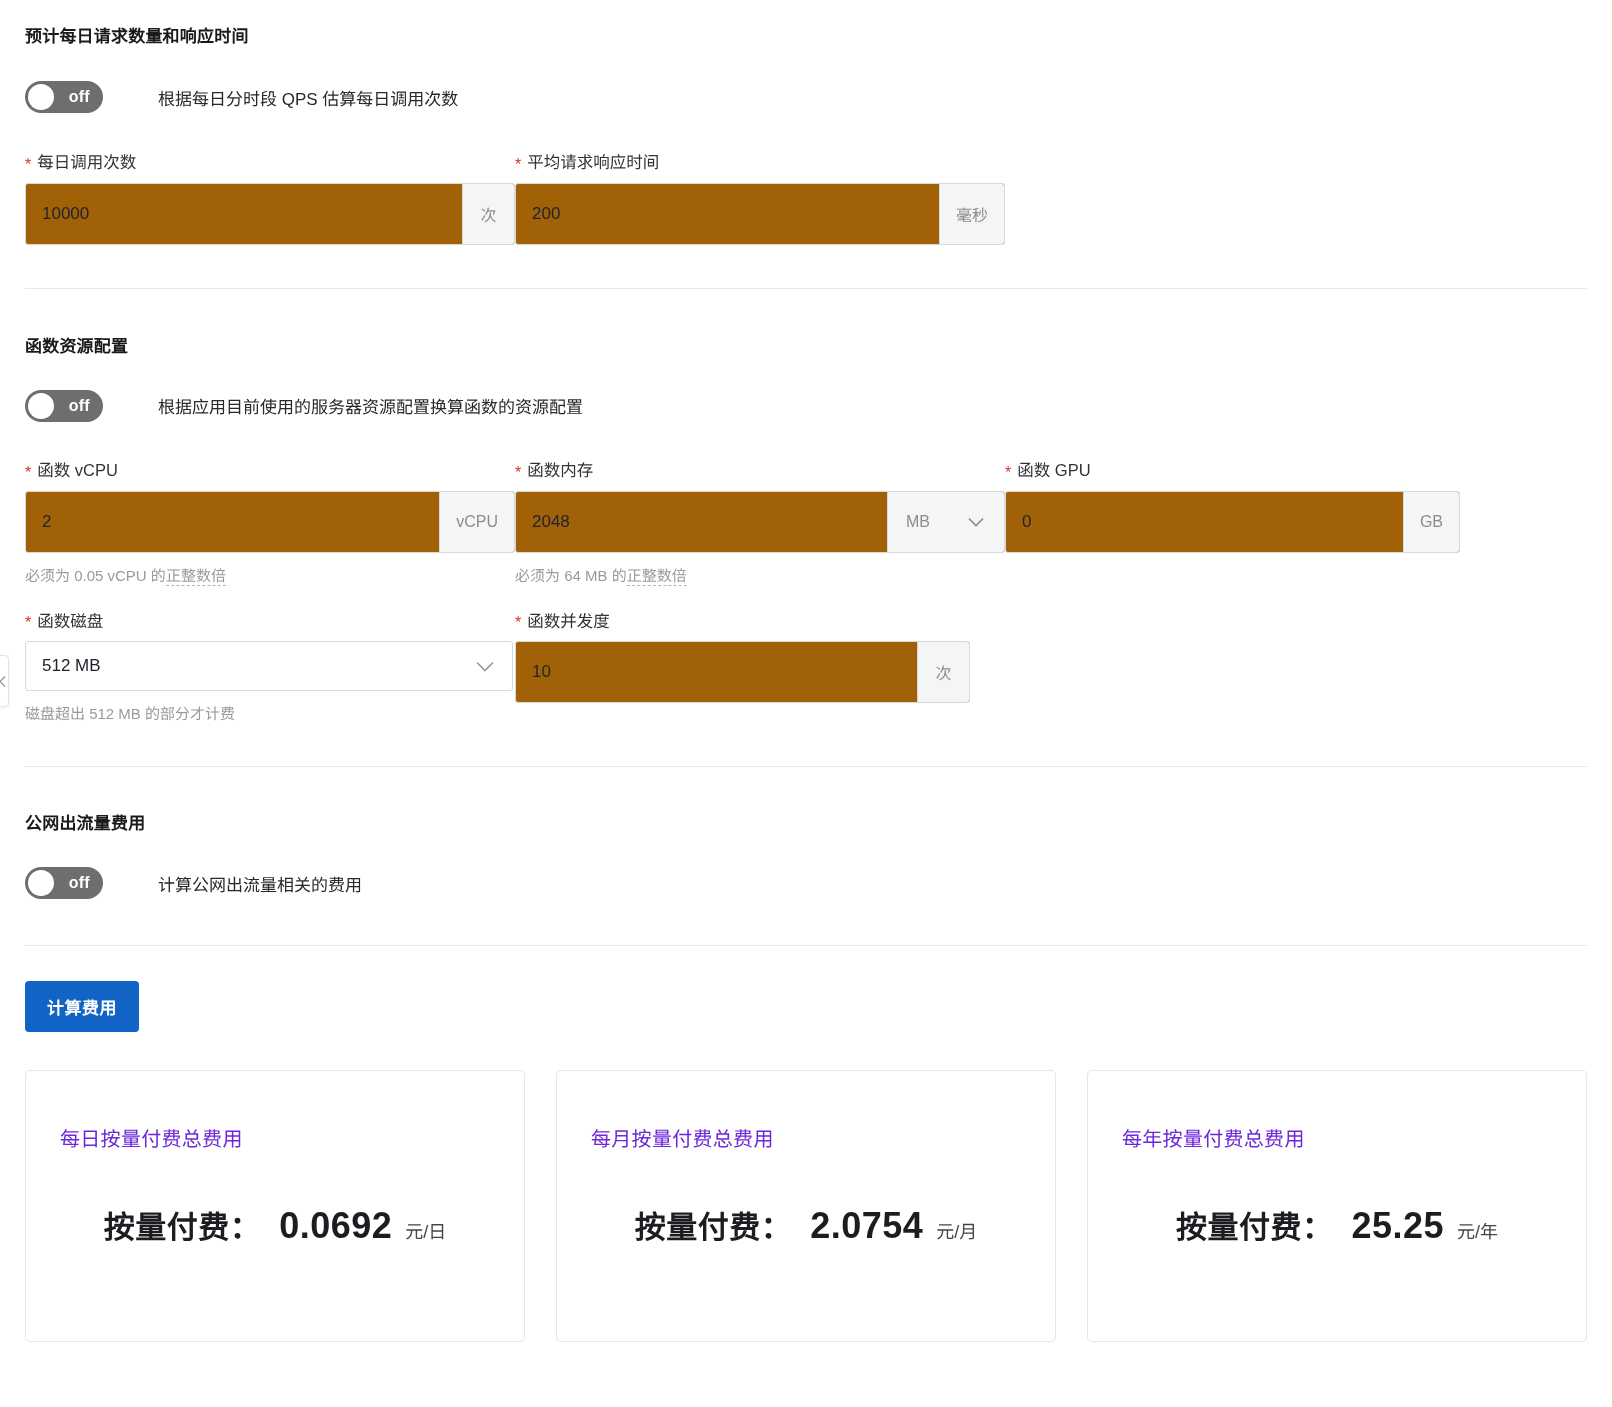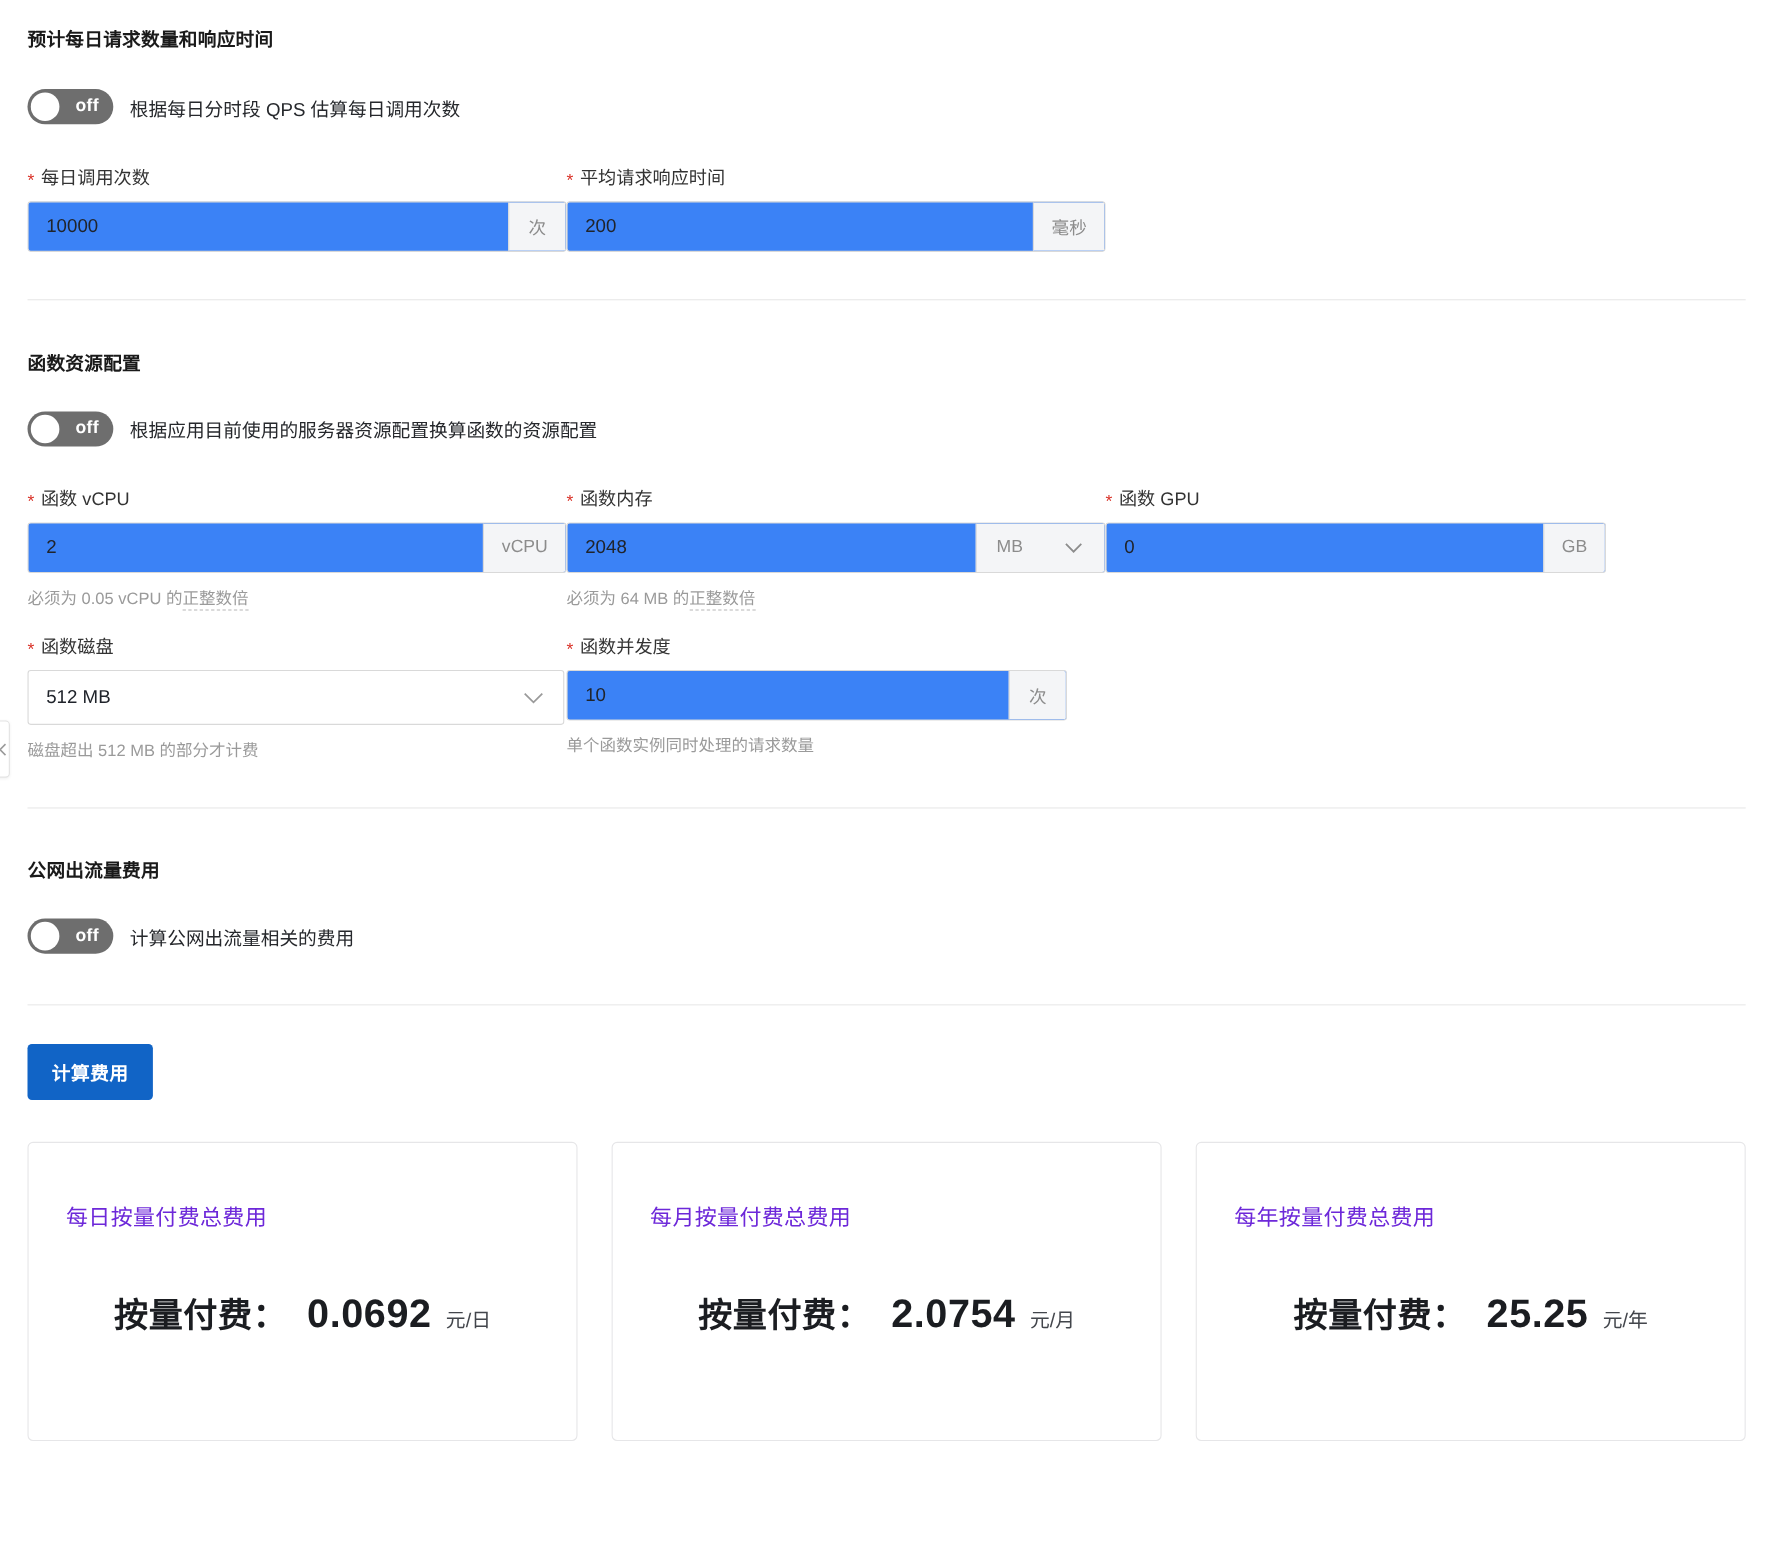--- a/index.html
+++ b/index.html
@@ -90,20 +90,21 @@
     right: 13px;
     font-size: 16px;
     font-weight: bold;
     color: #ffffff;
     letter-spacing: 0.3px;
     line-height: 1;
   }
   .switch-label {
     font-size: 17px;
     color: #26282c;
+    margin-left: 40px;
   }
 
   
   .form-row {
     display: flex;
     align-items: flex-start;
   }
   .field { position: relative; }
   .field.col1 { width: 490px; }
   .field.col2 { width: 490px; }
@@ -122,24 +123,24 @@
     font-size: 16px;
     margin-right: 6px;
     line-height: 1;
     position: relative;
     top: 2px;
   }
 
   .input-wrap {
     display: flex;
     align-items: stretch;
-    height: 46px;
+    height: 62px;
     border: 1px solid #d9d9d9;
     border-radius: 3px;
-    background: #3b82f6;
+    background: #a16207;
     overflow: hidden;
   }
   .input-wrap .txt {
     flex: 1 1 auto;
     border: none;
     outline: none;
     padding: 0 16px;
     font-size: 17px;
     font-family: "Liberation Sans", "DejaVu Sans", sans-serif;
     color: #20242b;
@@ -376,21 +377,20 @@
 
       <div class="field col2">
         <div class="field-label">
           <span class="req-star">*</span>
           <span>函数并发度</span>
         </div>
         <div class="input-wrap" style="width:455px;">
           <input class="txt" type="text" value="10" style="">
           <span class="suffix">次</span>
         </div>
-        <div class="hint">单个函数实例同时处理的请求数量</div>
       </div>
     </div>
   </div>
 
   <div class="divider" style="margin-top:43px;"></div>
 
   <div class="section" style="padding-top:42px;">
     <div class="section-title">公网出流量费用</div>
 
     <div class="switch-row" style="margin-top:33px;">

